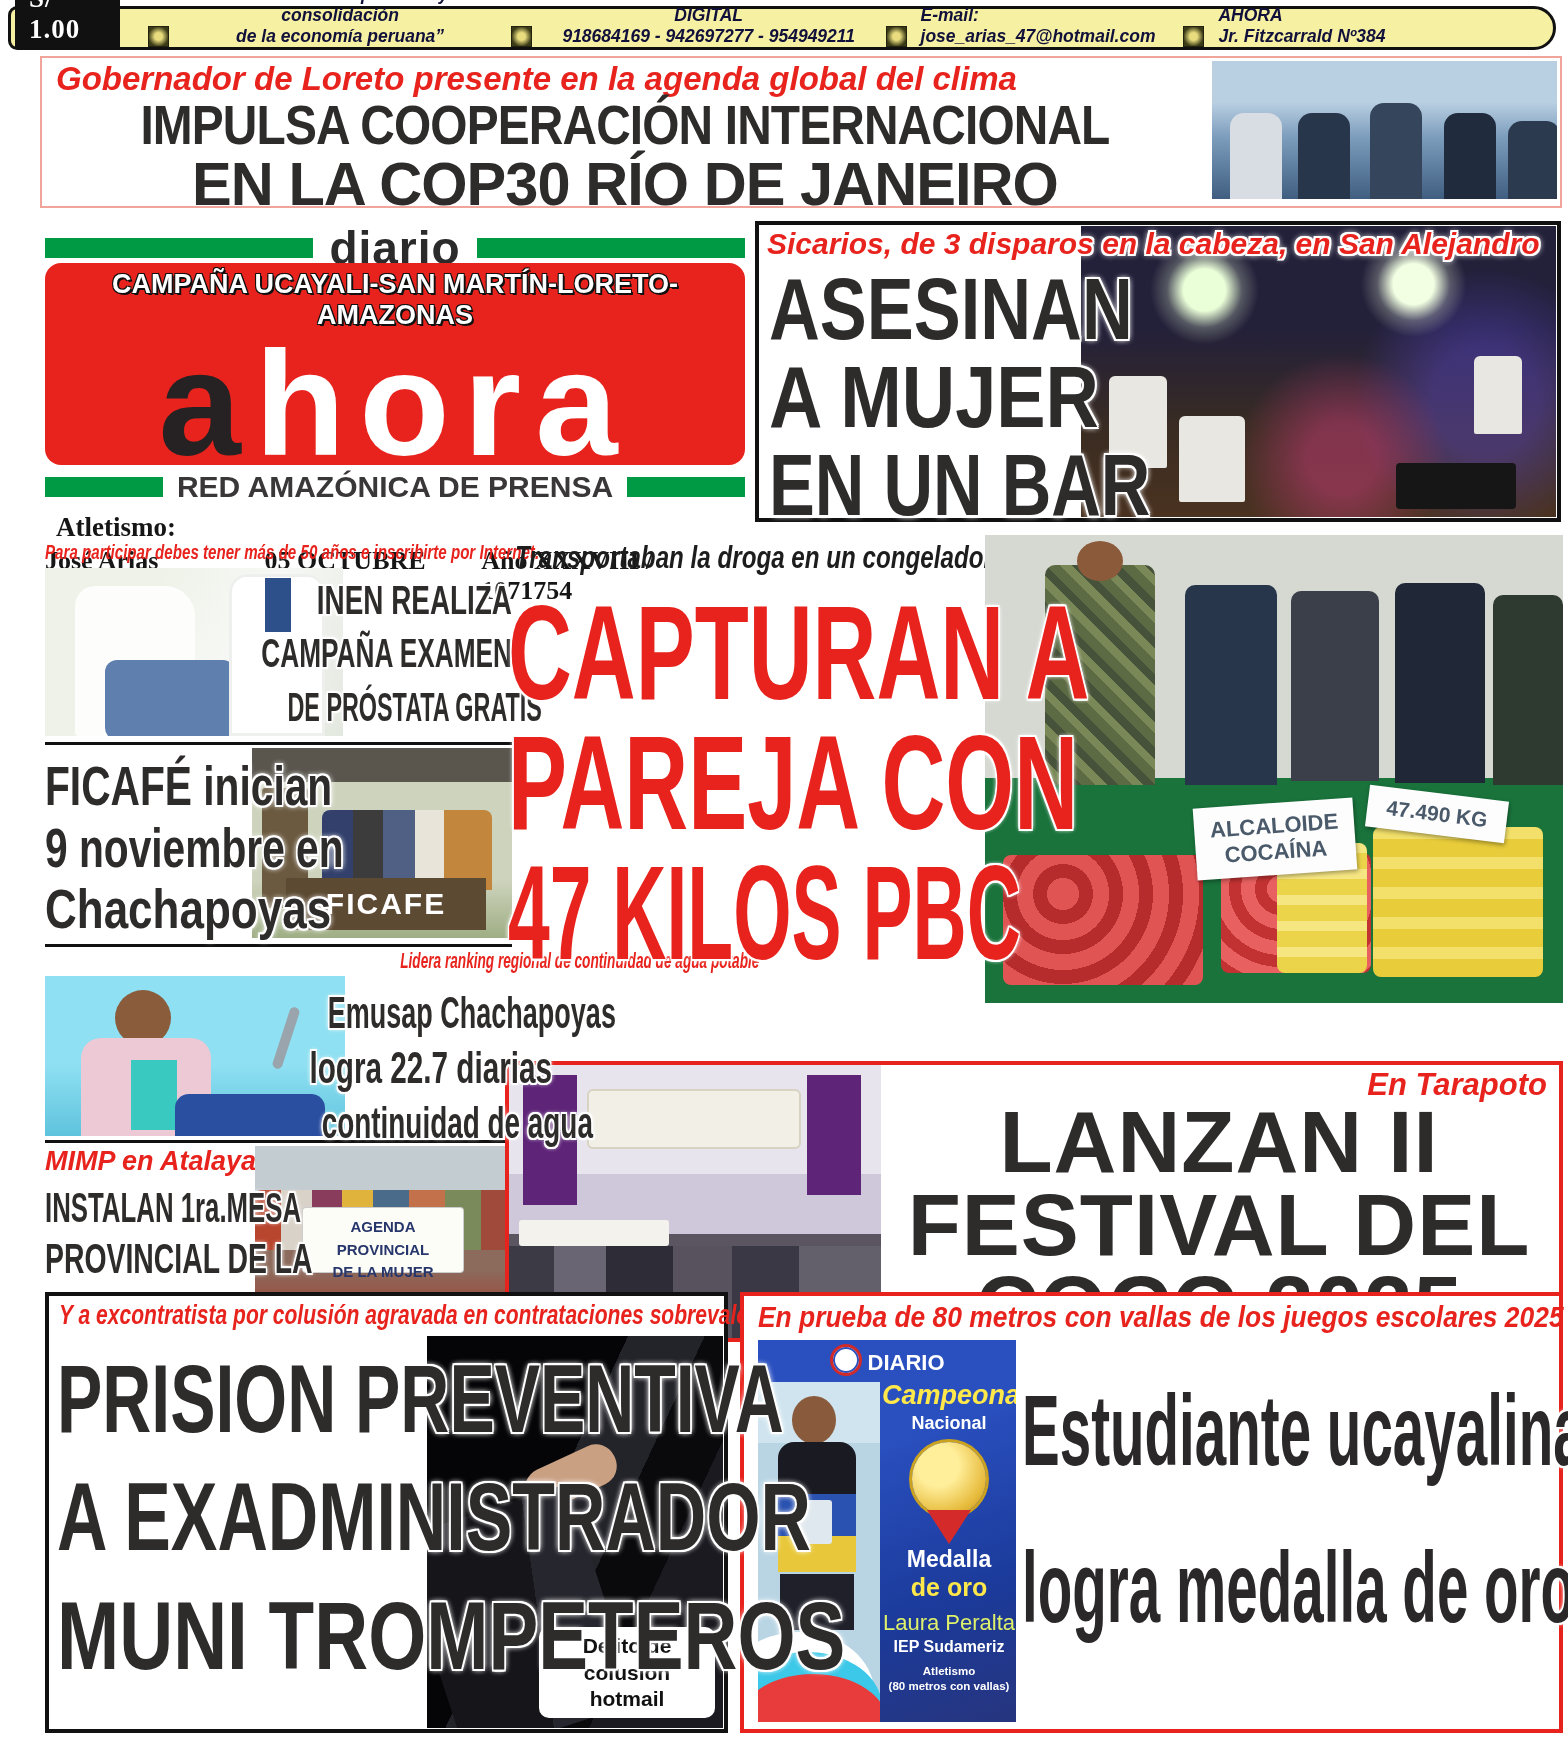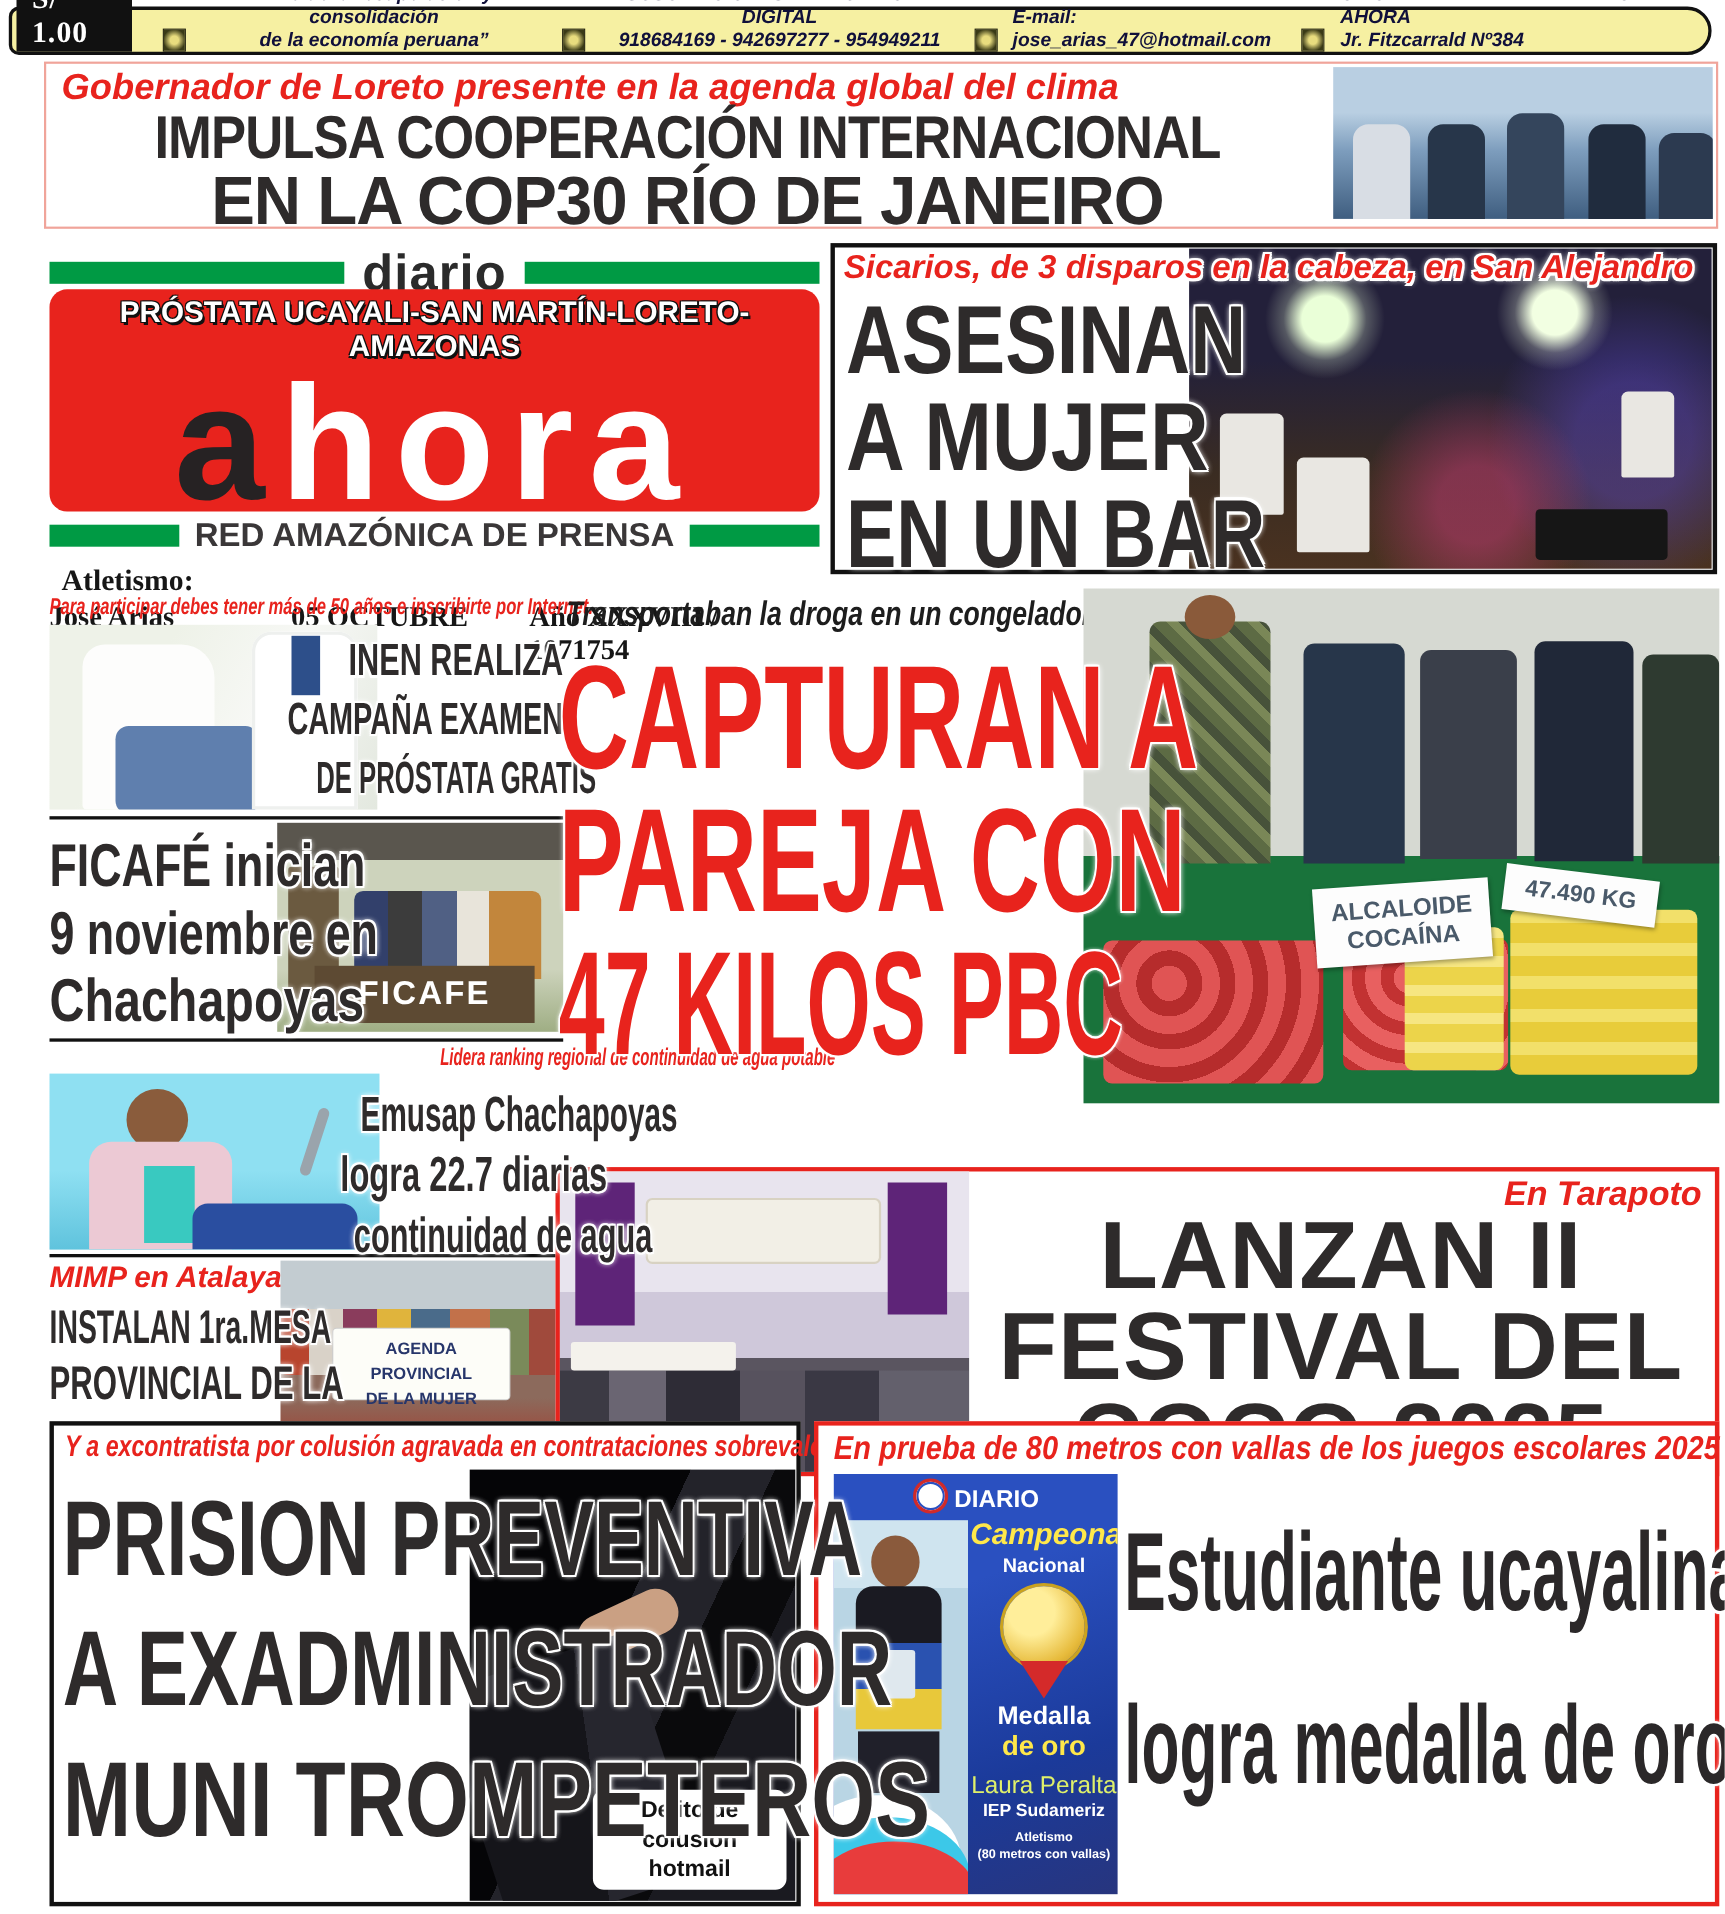--- a/index.html
+++ b/index.html
@@ -192,21 +192,21 @@
       <span class="lp-fig" style="left:296px;background:#2c3a50;height:78px"></span>
     </div>
   </div>
 
   <div class="abs diario-row">
     <div class="gbar"></div>
     <div class="diario">diario</div>
     <div class="gbar"></div>
   </div>
   <div class="abs logo-box">
-    <div class="edition dark-halo">PRÓSTATA UCAYALI-SAN MARTÍN-LORETO-AMAZONAS</div>
+    <div class="edition dark-halo">CAMPAÑA UCAYALI-SAN MARTÍN-LORETO-AMAZONAS</div>
     <div class="ahora"><span class="la">a</span><span class="lh">hora</span></div>
   </div>
   <div class="abs tag-row">
     <div class="gbar"></div>
     <div class="tagline">RED AMAZÓNICA DE PRENSA</div>
     <div class="gbar"></div>
   </div>
   <div class="abs dir-label">Atletismo:</div>
   <div class="abs dir-row">
     <span>José Arias Sandoval</span>

